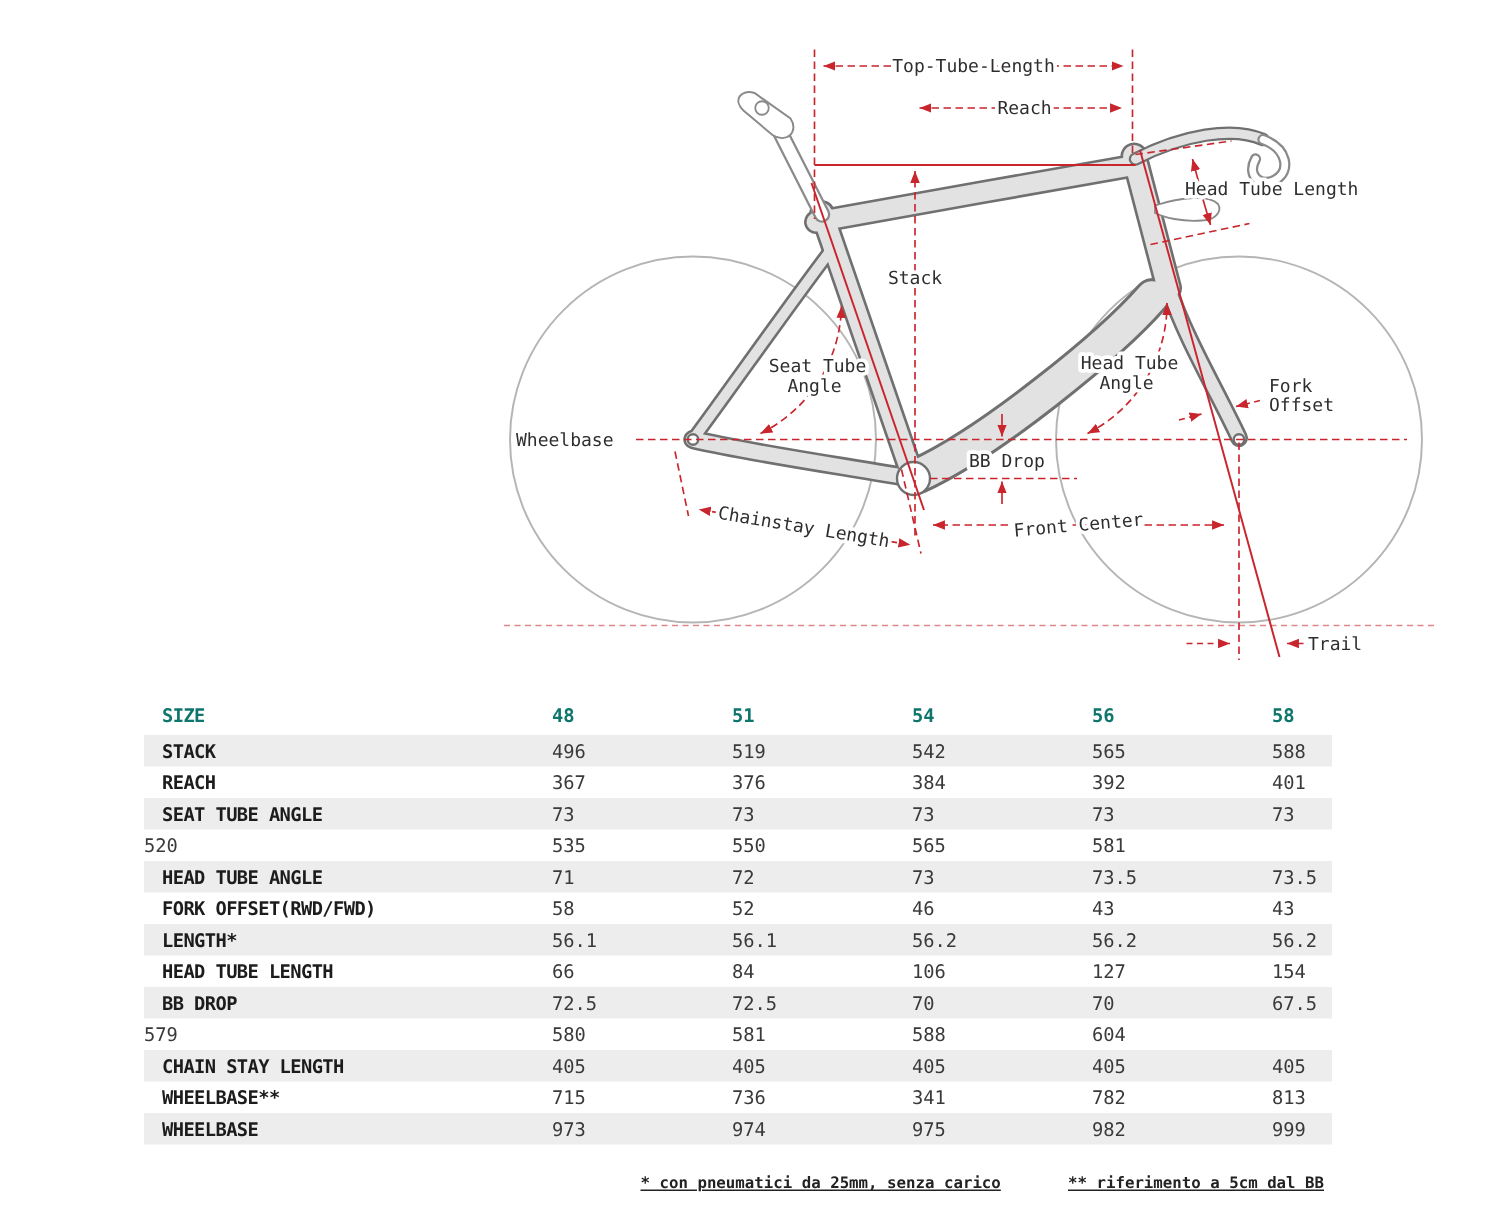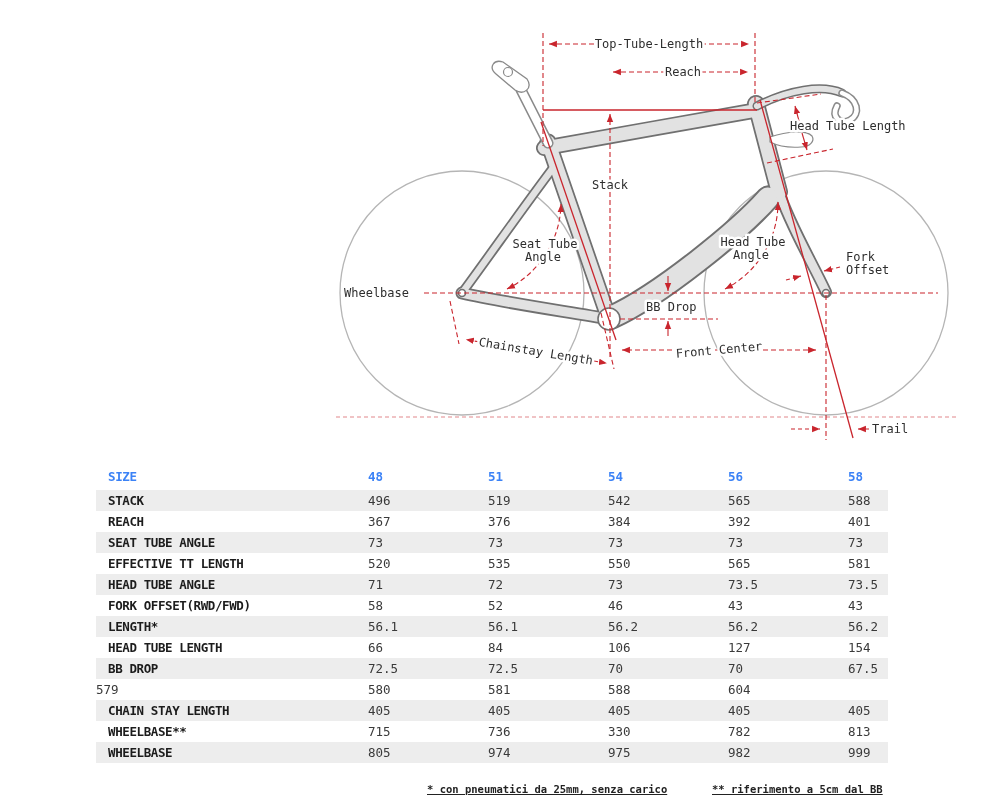--- a/index.html
+++ b/index.html
@@ -20,21 +20,21 @@
   }
   .trow{
     display:grid;grid-template-columns:272px 120px 120px 120px 120px 40px;
     height:21px;align-items:center;
   }
   .trow.thead{height:28px;}
   .trow.shaded{background:#ededed;}
   .cell{white-space:nowrap;}
   .cell.lab{padding-left:12px;font-weight:bold;letter-spacing:-0.4px;}
   .cell.val{color:#3a3a3a;}
-  .thead .cell{font-weight:bold;color:#3b82f6;}
+  .thead .cell{font-weight:bold;color:#0f766e;}
   
   .footnote{
     position:absolute;top:783px;font:bold 10.5px "DejaVu Sans Mono",monospace;color:#222;
     white-space:nowrap;
     text-decoration:underline;
   }
   #footnote-left{left:427px;}
   #footnote-right{left:712px;}
 </style>
 </head>
@@ -190,21 +190,20 @@
     </div>
     <div class="trow shaded">
       <div class="cell lab">SEAT TUBE ANGLE</div>
       <div class="cell val">73</div>
       <div class="cell val">73</div>
       <div class="cell val">73</div>
       <div class="cell val">73</div>
       <div class="cell val">73</div>
     </div>
     <div class="trow ">
-      <div class="cell lab">EFFECTIVE TT LENGTH</div>
       <div class="cell val">520</div>
       <div class="cell val">535</div>
       <div class="cell val">550</div>
       <div class="cell val">565</div>
       <div class="cell val">581</div>
     </div>
     <div class="trow shaded">
       <div class="cell lab">HEAD TUBE ANGLE</div>
       <div class="cell val">71</div>
       <div class="cell val">72</div>
@@ -256,27 +255,27 @@
       <div class="cell val">405</div>
       <div class="cell val">405</div>
       <div class="cell val">405</div>
       <div class="cell val">405</div>
       <div class="cell val">405</div>
     </div>
     <div class="trow ">
       <div class="cell lab">WHEELBASE**</div>
       <div class="cell val">715</div>
       <div class="cell val">736</div>
-      <div class="cell val">330</div>
+      <div class="cell val">341</div>
       <div class="cell val">782</div>
       <div class="cell val">813</div>
     </div>
     <div class="trow shaded">
       <div class="cell lab">WHEELBASE</div>
-      <div class="cell val">805</div>
+      <div class="cell val">973</div>
       <div class="cell val">974</div>
       <div class="cell val">975</div>
       <div class="cell val">982</div>
       <div class="cell val">999</div>
     </div>
   </div>
 
 <div class="footnote" id="footnote-left">* con pneumatici da 25mm, senza carico</div>
 <div class="footnote" id="footnote-right">** riferimento a 5cm dal BB</div>
 

